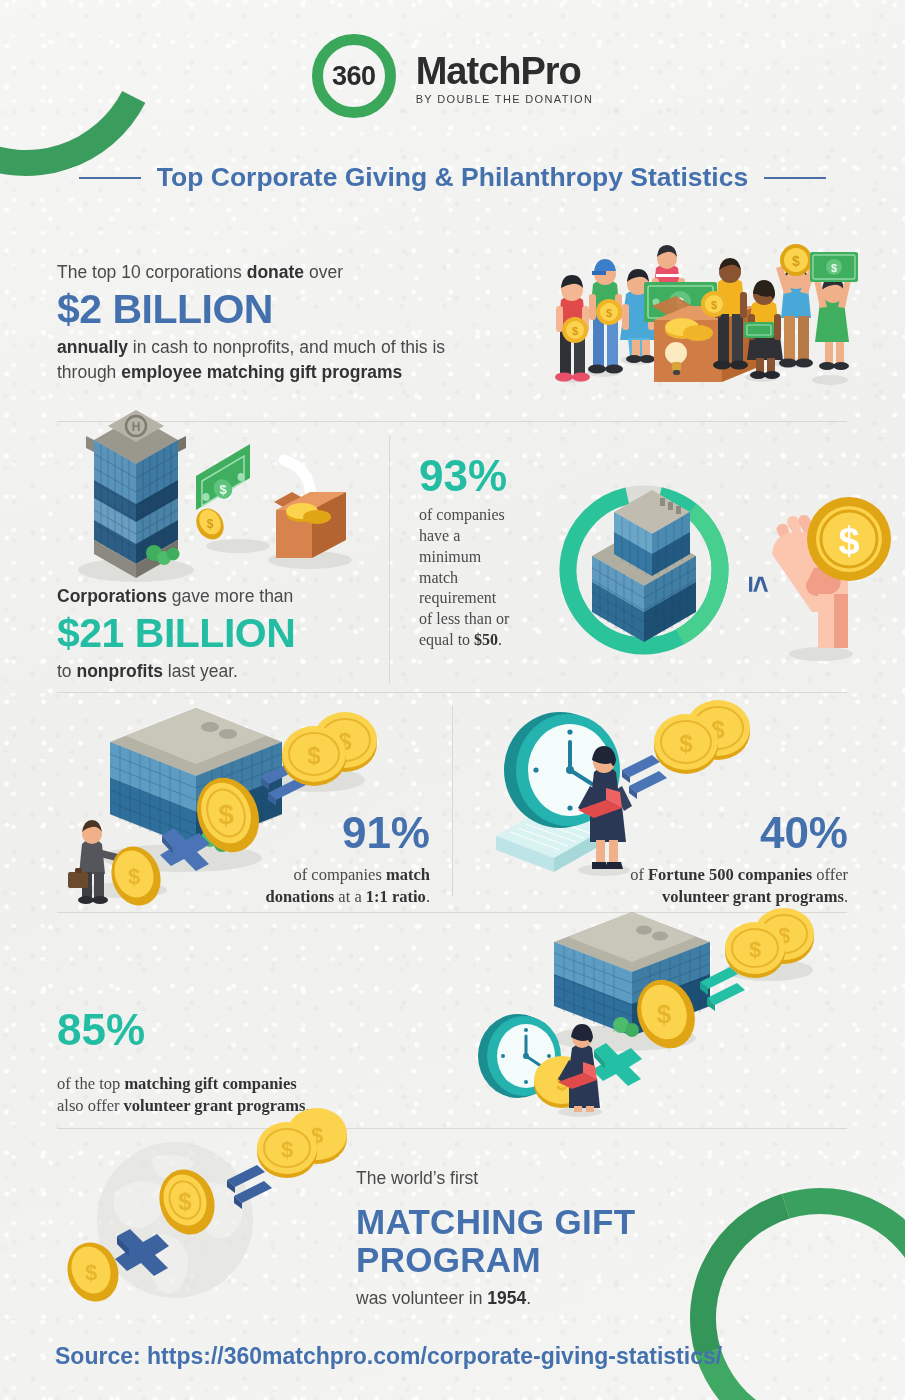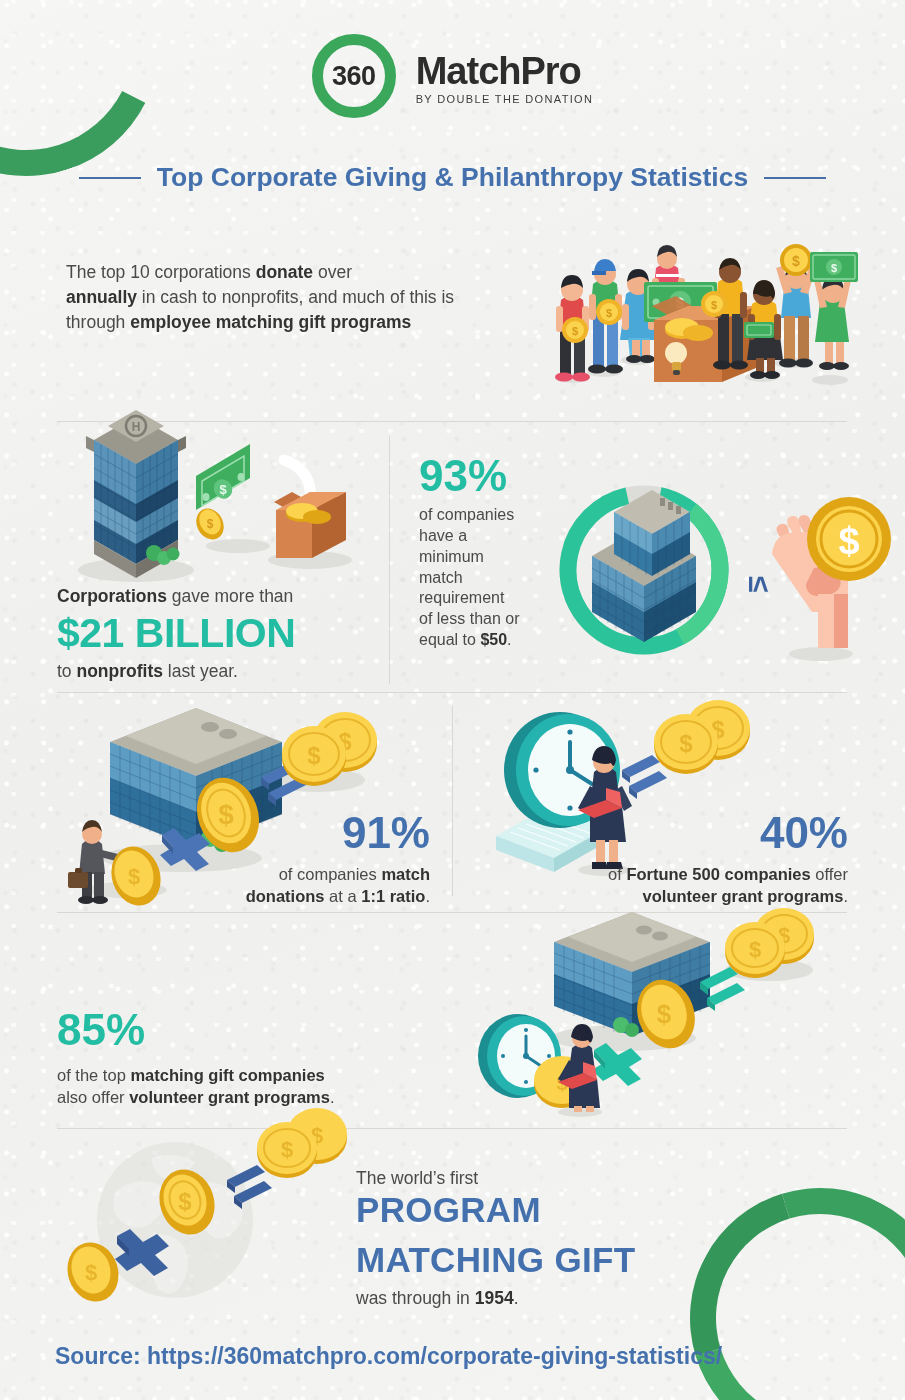--- a/index.html
+++ b/index.html
@@ -91,21 +91,21 @@
   .big-blue {
     font-size: 41px; font-weight: bold; color: #4471ad;
     letter-spacing: -.5px; line-height: 1.1; margin: 2px 0 3px;
   }
   .big-teal {
     font-size: 41px; font-weight: bold; color: #22bda2;
     letter-spacing: -.5px; line-height: 1.1; margin: 2px 0 3px;
   }
   .pct-teal { font-size: 44px; font-weight: bold; color: #22bda2; line-height: 1.05; }
   .pct-blue { font-size: 44px; font-weight: bold; color: #4471ad; line-height: 1.05; }
-  .cap { font-size: 16.5px; color: #4a4a4a; line-height: 1.33; }
+  .cap { font-size: 16.5px; color: #4a4a4a; line-height: 1.33; font-family: Liberation Serif, serif; }
   .cap b { font-weight: bold; color: #333; }
   .headline-blue {
     font-size: 35px; font-weight: bold; color: #4471ad;
     letter-spacing: .3px; line-height: 1.08;
   }
 
   
   .source {
     position: absolute; left: 55px; top: 1343px;
     font-size: 23px; font-weight: bold; color: #4471ad;
@@ -132,24 +132,25 @@
       <div class="logo-sub">BY DOUBLE THE DONATION</div>
     </div>
   </div>
 
   <div class="heading-row">
     <div class="heading-rule"></div>
     <div class="heading-text">Top Corporate Giving &amp; Philanthropy Statistics</div>
     <div class="heading-rule"></div>
   </div>
 
-  <div class="block" style="left:66px; top:260px; width:420px;">
+  <div class="block" style="left:57px; top:260px; width:420px;">
     <div class="lead">
       <span>The top 10 corporations </span><b>donate</b><span> over</span>
     </div>
+    <div class="big-blue">$2 BILLION</div>
     <div class="lead">
       <b>annually</b><span> in cash to nonprofits, and much of this is</span><br>
       <span>through </span><b>employee matching gift programs</b>
     </div>
   </div>
 
   <div class="illus" style="left:548px; top:238px;">
     <svg width="310" height="152" viewBox="0 0 310 152">
 
       <g fill="#d9d9d7" opacity=".75">
@@ -642,21 +643,21 @@
     <div class="cap" style="margin-top:8px;">
       <span>of </span><b>Fortune 500 companies</b><span> offer</span><br>
       <b>volunteer grant programs</b><span>.</span>
     </div>
   </div>
 
   <div class="divider" style="left:57px; top:912px; width:790px;"></div>
 
   <div class="block" style="left:57px; top:1007px; width:380px;">
     <div class="pct-teal">85%</div>
-    <div class="cap" style="margin-top:12px;">
+    <div class="cap" style="margin-top:20px;">
       <span>of the top </span><b>matching gift companies</b><br>
       <span>also offer </span><b>volunteer grant programs</b><span>.</span>
     </div>
   </div>
 
   <div class="illus" style="left:484px; top:908px;">
     <svg width="340" height="208" viewBox="0 0 340 208">
       <ellipse cx="140" cy="130" rx="72" ry="13" fill="#dededb"></ellipse>
       <ellipse cx="285" cy="62" rx="44" ry="11" fill="#dededb"></ellipse>
 
@@ -792,22 +793,22 @@
         <ellipse cx="232" cy="22" rx="30" ry="26" fill="#e0a515"></ellipse>
         <ellipse cx="232" cy="18" rx="30" ry="26" fill="#fbd34d"></ellipse>
         <ellipse cx="232" cy="18" rx="23" ry="19" fill="none" stroke="#e8b62c" stroke-width="2"></ellipse>
         <text x="232" y="27" font-size="22" font-family="'Liberation Sans',sans-serif" font-weight="bold" fill="#e8b62c" text-anchor="middle">$</text>
       </g>
     </svg>
   </div>
 
   <div class="block" style="left:356px; top:1166px; width:420px;">
     <div class="lead">The world’s first</div>
+    <div class="headline-blue" style="margin-top:12px;">MATCHING GIFT</div>
     <div class="headline-blue">PROGRAM</div>
-    <div class="headline-blue" style="margin-top:12px;">MATCHING GIFT</div>
     <div class="lead" style="margin-top:8px;">
-      <span>was through in </span><b>1954</b><span>.</span>
+      <span>was volunteer in </span><b>1954</b><span>.</span>
     </div>
   </div>
 
   <div class="source">Source: https://360matchpro.com/corporate-giving-statistics/</div>
 
 </div>
 
 </body></html>

